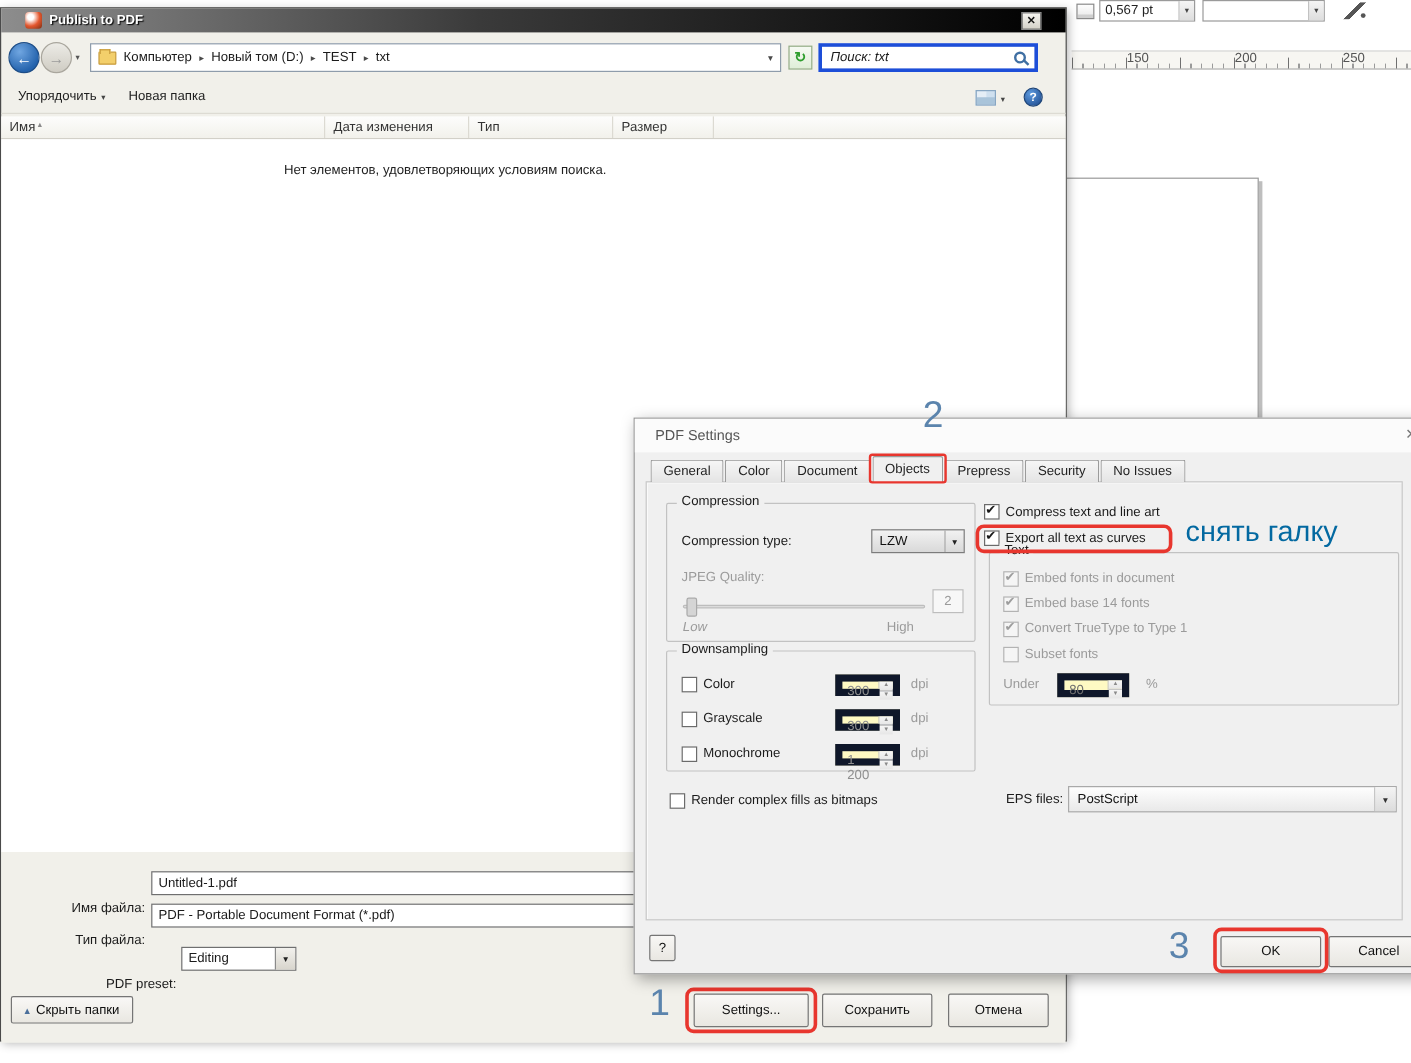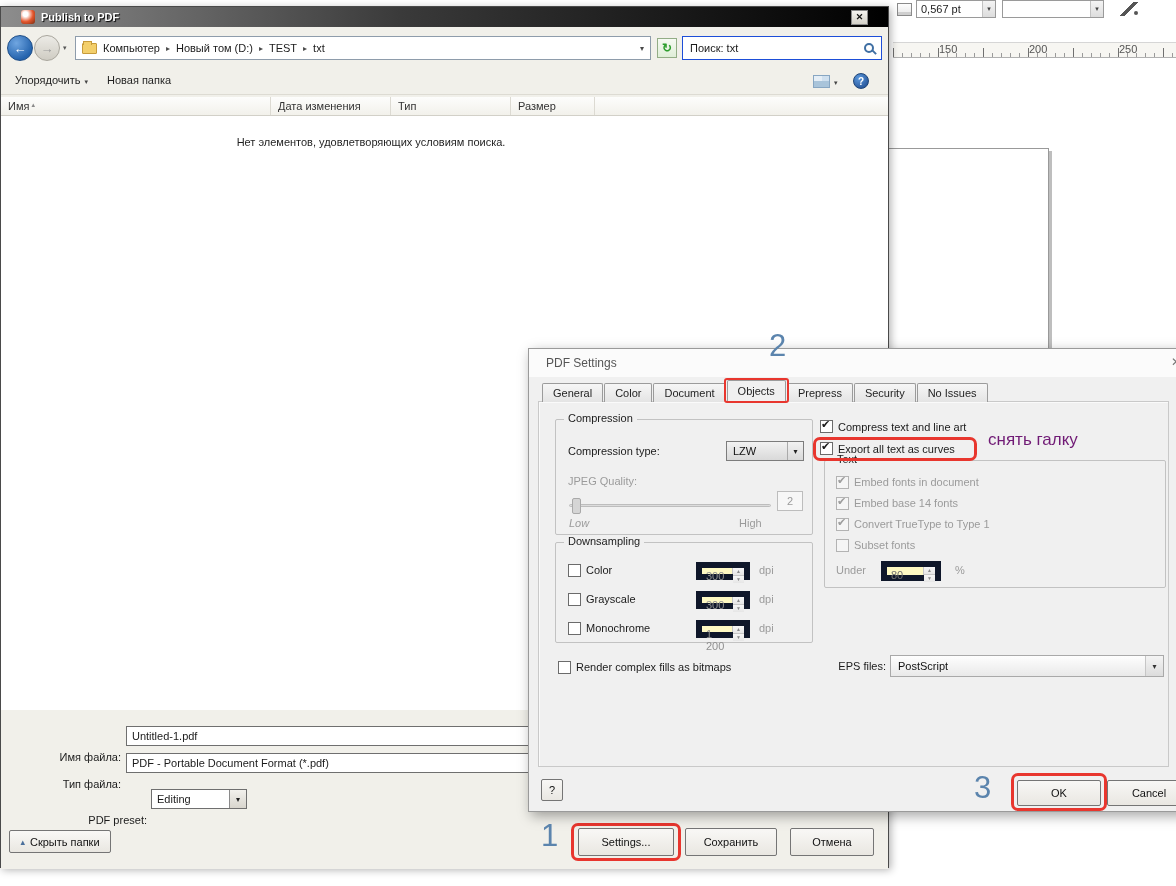--- a/index.html
+++ b/index.html
@@ -49,22 +49,22 @@
   .crumb-box { position:absolute; left:74px; top:3px; width:576px; height:24px; background:#fff;
     border:1px solid #8e9cab; display:flex; align-items:center; padding:0 6px; gap:6px; }
   .folder-ico { width:15px; height:11px; background:#f3cf6b; border:1px solid #c79b3b; position:relative; border-radius:1px; }
   .folder-ico::before { content:""; position:absolute; left:0; top:-3px; width:7px; height:3px; background:#f3cf6b; border:1px solid #c79b3b; border-bottom:none; }
   .crumb-sep { font-size:8px; color:#4a4a4a; }
   .crumb-caret { margin-left:auto; font-size:8px; color:#4a4a4a; }
   .refresh-btn { position:absolute; left:656px; top:5px; width:20px; height:20px;
     border:1px solid #93ad86; background:linear-gradient(#f6faf3,#dfeed8);
     display:flex; align-items:center; justify-content:center; }
   .refresh-btn::after { content:"↻"; color:#2e9e2e; font-weight:bold; font-size:12px; }
-  .search-box { position:absolute; left:681px; top:3px; width:200px; height:24px; background:#fff;
-    border:1px solid #1d4ed8; display:flex; align-items:center; padding:0 7px; }
+  .search-box { position:absolute; left:681px; top:3px; width:183px; height:24px; background:#fff;
+    border:3px solid #1d4ed8; display:flex; align-items:center; padding:0 7px;font-style:italic; }
   .mag { margin-left:auto; position:relative; width:10px; height:10px; border:2px solid #3f6fa3; border-radius:50%; }
   .mag::after { content:""; position:absolute; width:6px; height:2px; background:#3f6fa3;
     right:-5px; bottom:-2px; transform:rotate(45deg); }
 
   .toolbar { position:absolute; left:0; top:60px; width:100%; height:28px; border-bottom:1px solid #dddbd3; }
   .tool-item { position:absolute; top:7px; color:#1f1f1f; cursor:default; }
   .tool-caret { font-size:7px; color:#444; margin-left:4px; }
   .view-ico { position:absolute; left:812px; top:8px; width:17px; height:13px; background:#cfe0ef;
     border:1px solid #87a6c2; box-shadow:inset 0 -6px 0 #a9c4da, inset 8px 0 0 rgba(255,255,255,.45); }
   .view-caret { position:absolute; left:833px; top:12px; font-size:7px; color:#444; }
@@ -142,21 +142,21 @@
     display:flex; align-items:center; justify-content:center; }
 
   .opt-row { position:absolute; display:inline-flex; align-items:center; gap:5px; }
   .pbtn { position:absolute; display:flex; align-items:center; justify-content:center;
     background:linear-gradient(#f8f7f5,#e9e7e2); border:1px solid #757575; border-radius:2px; color:#111; }
 
   
   .ann-box { position:absolute; border:3px solid #e8362e; border-radius:7px; pointer-events:none; z-index:30; }
   .ann-thin { border-width:2px; border-radius:3px; }
   .step-num { position:absolute; font-size:31px; color:#5b84ad; z-index:40; }
-  .note-text { position:absolute; left:988px; top:430px; font-size:17px; color:#701a75; z-index:40; white-space:nowrap; }
+  .note-text { position:absolute; left:988px; top:430px; font-size:24px; color:#0369a1; z-index:40; white-space:nowrap; }
 </style>
 </head>
 <body>
 
 <div>
   <div class="mini-icon"></div>
   <div class="tcombo" style="left:916px; top:0; width:80px;">
     <span class="cval">0,567 pt</span>
     <span class="cdrop"></span>
   </div>

